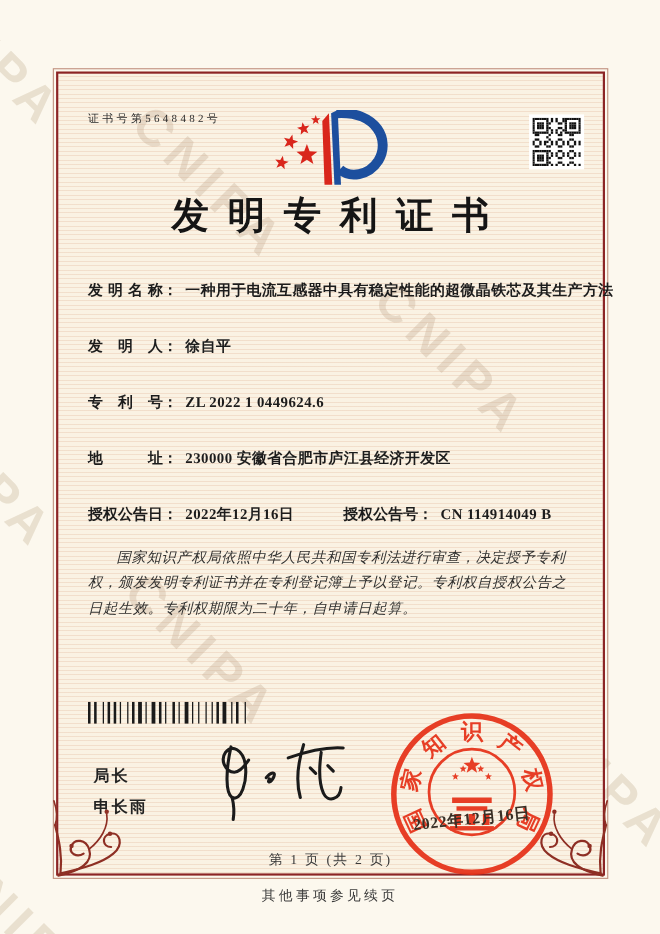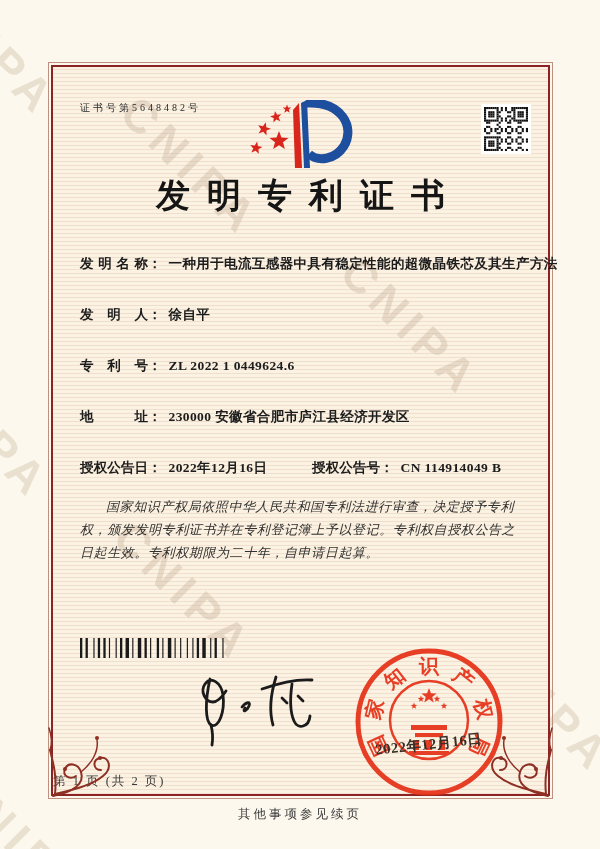--- a/index.html
+++ b/index.html
@@ -66,21 +66,21 @@
   
   .barcode{position:absolute;left:27px;top:571px;z-index:2;}
   .signer{
     position:absolute;left:32px;top:625px;z-index:2;
     font-family:"Liberation Sans","DejaVu Sans",sans-serif;
     font-size:14.5px;font-weight:bold;color:#222;line-height:28px;letter-spacing:2px;
   }
   .signature{position:absolute;left:133px;top:600px;width:145px;height:82px;z-index:2;}
   .seal{position:absolute;left:300px;top:579px;width:152px;height:152px;z-index:4;opacity:0.93;}
   .page-number{
-    position:absolute;left:0;right:0;top:706px;
+    position:absolute;left:0;right:0;top:706px;text-align:center;
     font-size:12.5px;color:#3a3a3a;letter-spacing:2px;z-index:2;
   }
   .footer-note{
     position:absolute;left:0;right:0;top:806px;text-align:center;
     font-size:12.5px;color:#3a3a3a;letter-spacing:3px;z-index:1;
   }
 </style>
 </head>
 <body>
 
@@ -370,20 +370,24 @@
         <rect x="100.10" y="0" width="1.15" height="20" fill="#1a1a1a"></rect>
         <rect x="106.80" y="0" width="1.15" height="20" fill="#1a1a1a"></rect>
         <rect x="112.35" y="0" width="1.15" height="20" fill="#1a1a1a"></rect>
         <rect x="116.75" y="0" width="2.30" height="20" fill="#1a1a1a"></rect>
         <rect x="122.30" y="0" width="3.45" height="20" fill="#1a1a1a"></rect>
         <rect x="130.15" y="0" width="1.15" height="20" fill="#1a1a1a"></rect>
         <rect x="134.55" y="0" width="2.30" height="20" fill="#1a1a1a"></rect>
         <rect x="142.40" y="0" width="1.15" height="20" fill="#1a1a1a"></rect>
       </svg>
 
+    <div class="signer">
+      <div>局长</div>
+      <div>申长雨</div>
+    </div>
 
     <svg class="signature" viewBox="0 0 145 82">
       <g stroke="#1b1b1b" stroke-width="2.8" fill="none" stroke-linecap="round" stroke-linejoin="round">
         <path d="M24,12 C19,34 19,54 25,58 C33,62 39,44 37,28 C35,15 25,9 19,17 C14,24 19,35 27,35 C32,35 36,30 40,24"></path>
         <path d="M25,58 C27,66 27,72 26,78"></path>
         <path d="M56,40 C60,35 65,34 63,39 C61,44 56,46 59,41"></path>
         <path d="M76,22 C96,15 113,12 126,13"></path>
         <path d="M90,10 C85,26 83,44 87,58"></path>
         <path d="M106,17 C104,31 104,45 108,54 C112,63 123,60 124,49"></path>
         <path d="M96,31 L101,36 M112,29 L117,34"></path>

